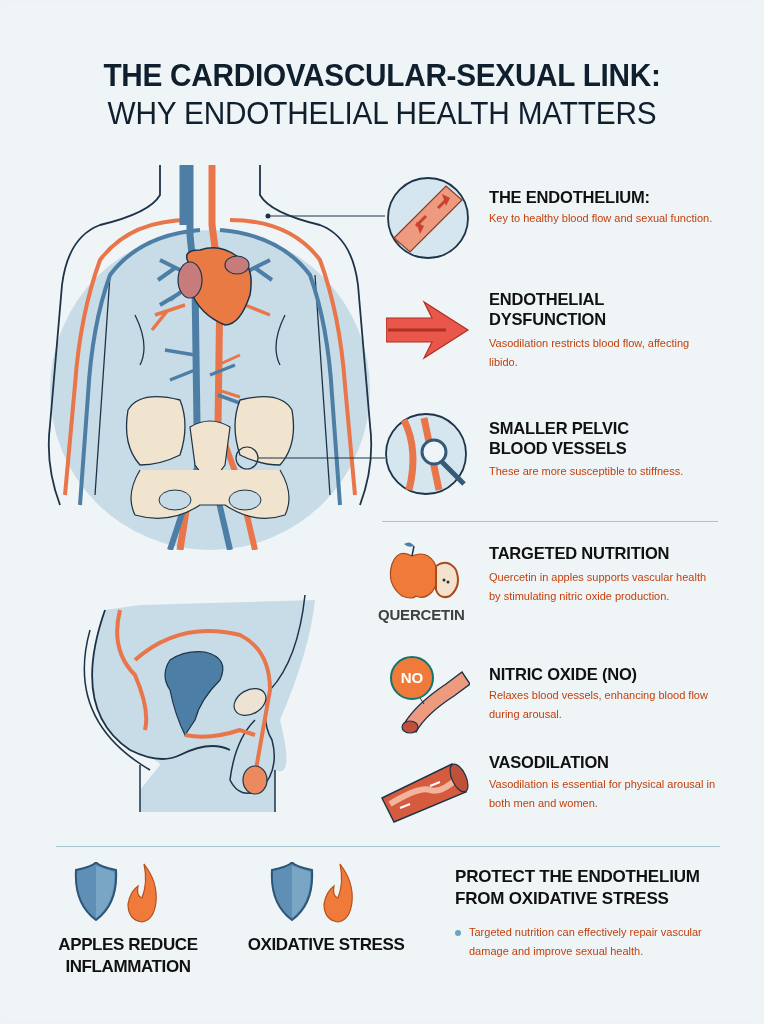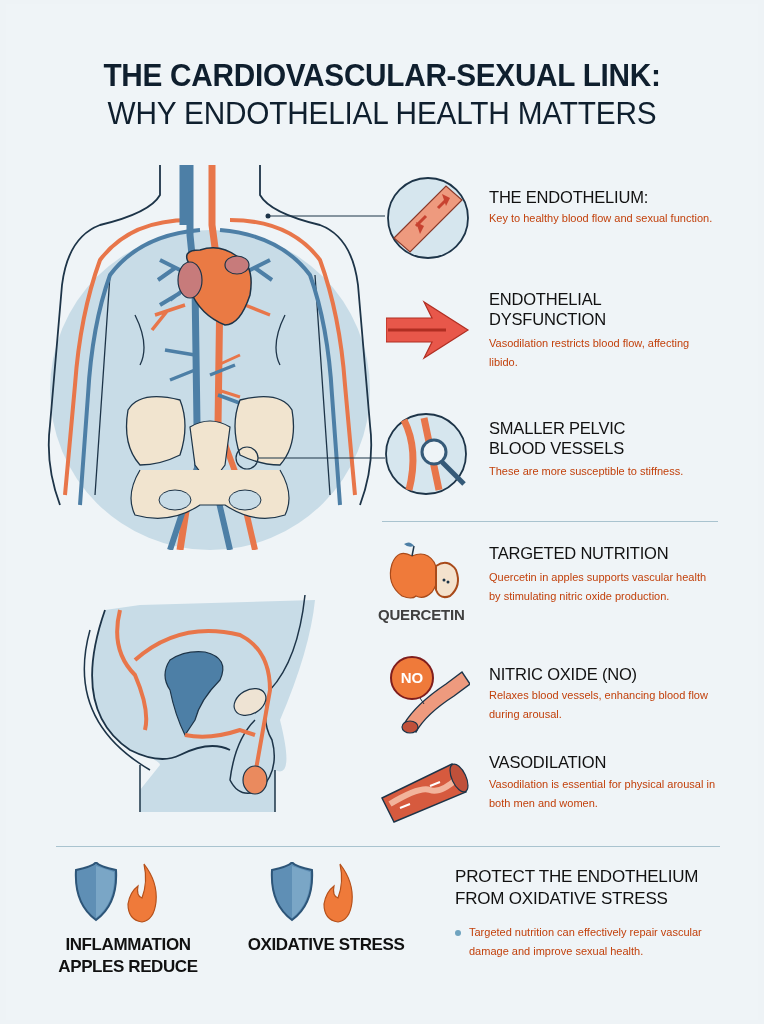--- a/index.html
+++ b/index.html
@@ -2,21 +2,21 @@
 <html><head>
 <meta charset="utf-8">
 <style>
   html, body { margin:0; padding:0; }
   body { width:764px; height:1024px; background:#eef3f6; font-family:"Liberation Sans", sans-serif; color:#15202b; position:relative; overflow:hidden; }
   .page { position:absolute; left:6px; top:4px; width:752px; height:1016px; background:#eff4f7; }
   .title { position:absolute; left:0; width:764px; text-align:center; color:#0f1f2e; }
   .t1 { top:58px; font-size:31px; font-weight:bold; letter-spacing:-0.3px; transform:scaleX(0.96); }
   .t2 { top:96px; font-size:31px; font-weight:normal; letter-spacing:-0.2px; transform:scaleX(0.96); }
   .abs { position:absolute; }
-  .h { font-weight:normal; font-size:16.5px; line-height:20px; color:#111; letter-spacing:-0.2px; }
+  .h { font-weight:bold; font-size:16.5px; line-height:20px; color:#111; letter-spacing:-0.2px; }
   .d { font-size:11px; line-height:19px; color:#c2410c; }
   .rule { position:absolute; height:1px; background:#a9c3cf; }
   .blabel { position:absolute; font-weight:bold; font-size:17px; line-height:22px; text-align:center; color:#111; letter-spacing:-0.4px; }
   .bullet { display:inline-block; width:6px; height:6px; border-radius:50%; background:#6fa3bf; position:absolute; left:0; top:7px; }
 </style>
 </head>
 <body>
 
 <div class="page"></div>
 
@@ -119,43 +119,43 @@
 </svg>
 <div class="abs" style="left:378px;top:606px;font-weight:bold;font-size:15px;color:#404040;letter-spacing:-0.2px">QUERCETIN</div>
 <div class="abs h" style="left:489px;top:543px">TARGETED NUTRITION</div>
 <div class="abs d" style="left:489px;top:568px;width:230px">Quercetin in apples supports vascular health by stimulating nitric oxide production.</div>
 
 <svg class="abs" style="left:386px;top:654px" width="84" height="80" viewBox="0 0 84 80">
   <path d="M18 70 Q30 50 60 30 L76 18 L84 30 L68 42 Q40 60 30 78 Z" fill="#ee9a7e" stroke="#1d3448" stroke-width="1.4"></path>
   <ellipse cx="24" cy="73" rx="8" ry="6" fill="#c0503a" stroke="#1d3448" stroke-width="1.2"></ellipse>
   <line x1="22" y1="26" x2="38" y2="50" stroke="#1d3448" stroke-width="1"></line>
 </svg>
-<div class="abs" style="left:390px;top:656px;width:40px;height:40px;border-radius:50%;background:#ef7a3a;border:2px solid #7f1d1d;color:#fff;font-weight:bold;font-size:15px;line-height:40px;text-align:center">NO</div>
+<div class="abs" style="left:390px;top:656px;width:40px;height:40px;border-radius:50%;background:#ef7a3a;border:2px solid #0f766e;color:#fff;font-weight:bold;font-size:15px;line-height:40px;text-align:center">NO</div>
 <div class="abs h" style="left:489px;top:664px">NITRIC OXIDE (NO)</div>
 <div class="abs d" style="left:489px;top:686px;width:240px">Relaxes blood vessels, enhancing blood flow during arousal.</div>
 
 <svg class="abs" style="left:380px;top:756px" width="90" height="70" viewBox="0 0 90 70">
   <path d="M2 42 L72 8 L86 36 L14 66 Z" fill="#d65a3e" stroke="#1d3448" stroke-width="1.4"></path>
   <path d="M10 48 Q40 30 50 34 Q60 38 78 22" stroke="#f2b49c" stroke-width="6" fill="none"></path>
   <ellipse cx="79" cy="22" rx="7" ry="15" fill="#c0503a" stroke="#1d3448" stroke-width="1.2" transform="rotate(-25 79 22)"></ellipse>
   <path d="M20 52 L30 48 M50 30 L60 26" stroke="#fff" stroke-width="2"></path>
 </svg>
 <div class="abs h" style="left:489px;top:752px">VASODILATION</div>
 <div class="abs d" style="left:489px;top:775px;width:230px">Vasodilation is essential for physical arousal in both men and women.</div>
 
 <div class="rule" style="left:56px;top:846px;width:664px"></div>
 
 <svg class="abs" style="left:72px;top:862px" width="100" height="62" viewBox="0 0 100 62">
   <path d="M4 8 Q22 4 24 0 Q26 4 44 8 Q46 42 24 58 Q2 42 4 8 Z" fill="#5f8fb5" stroke="#2d5578" stroke-width="2"></path>
   <path d="M24 4 L24 56 Q44 40 42 10 Z" fill="#7aa6c6"></path>
   <path d="M72 2 Q86 20 84 40 Q82 58 70 60 Q56 58 56 42 Q58 30 66 24 Q64 34 70 36 Q76 20 72 2 Z" fill="#ef7a3a" stroke="#b5501a" stroke-width="1.2"></path>
 </svg>
 <div class="blabel" style="left:42px;top:934px;width:172px">
+  <div>APPLES REDUCE</div>
   <div>INFLAMMATION</div>
-  <div>APPLES REDUCE</div>
 </div>
 
 <svg class="abs" style="left:268px;top:862px" width="100" height="62" viewBox="0 0 100 62">
   <path d="M4 8 Q22 4 24 0 Q26 4 44 8 Q46 42 24 58 Q2 42 4 8 Z" fill="#5f8fb5" stroke="#2d5578" stroke-width="2"></path>
   <path d="M24 4 L24 56 Q44 40 42 10 Z" fill="#7aa6c6"></path>
   <path d="M72 2 Q86 20 84 40 Q82 58 70 60 Q56 58 56 42 Q58 30 66 24 Q64 34 70 36 Q76 20 72 2 Z" fill="#ef7a3a" stroke="#b5501a" stroke-width="1.2"></path>
 </svg>
 <div class="blabel" style="left:236px;top:934px;width:180px">
   <div>OXIDATIVE STRESS</div>
 </div>

